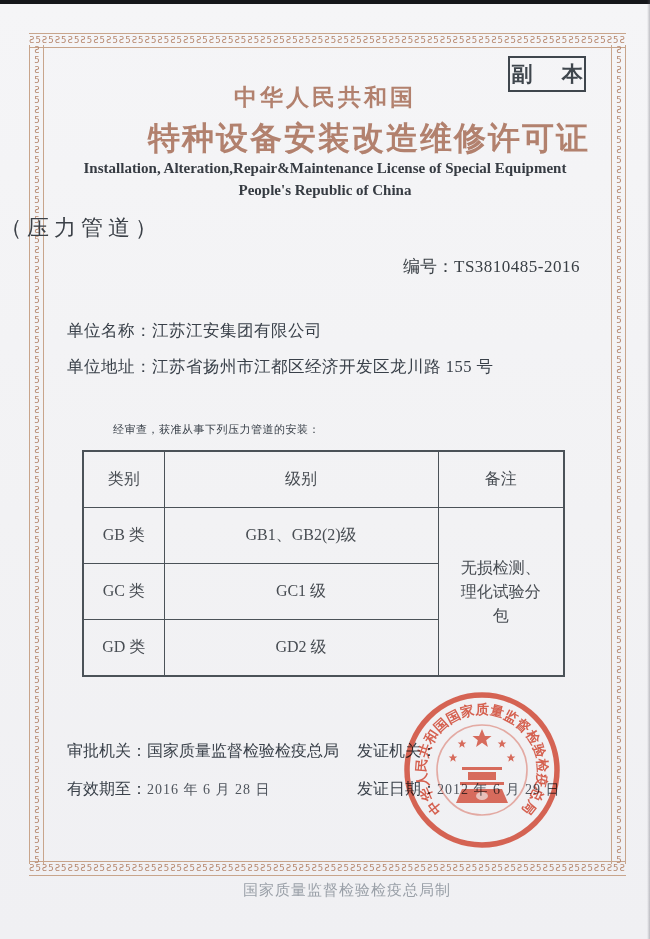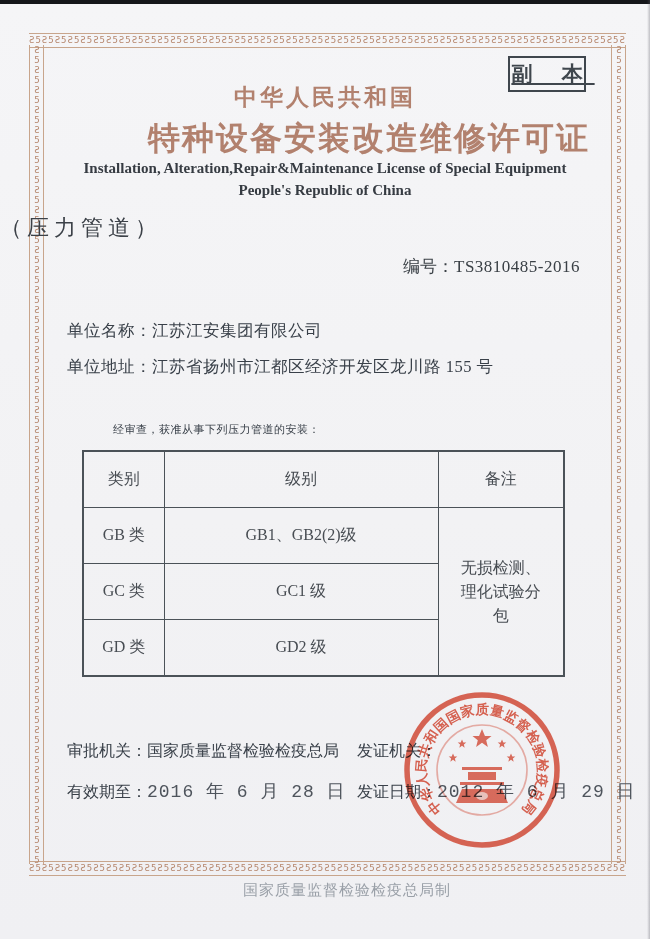--- a/index.html
+++ b/index.html
@@ -17,21 +17,21 @@
              border-top:1px solid #c8a58c;border-bottom:1px solid #c8a58c;}
   .meander-top{top:0;}
   .meander-bottom{bottom:0;}
   .meander-v{top:12px;height:819px;width:13px;writing-mode:vertical-rl;text-orientation:upright;
              line-height:12px;letter-spacing:0;border-left:1px solid #c8a58c;border-right:1px solid #c8a58c;}
   .meander-left{left:0;}
   .meander-right{right:0;}
 
   .copy-badge{position:absolute;left:508px;top:56px;width:74px;height:32px;border:2px solid #3f464d;
               display:flex;align-items:center;justify-content:center;}
-  .copy-badge span{font-size:21px;font-weight:bold;color:#3f464d;letter-spacing:12px;margin-right:-12px;text-decoration:underline;}
+  .copy-badge span{font-size:21px;font-weight:bold;color:#3f464d;letter-spacing:12px;margin-right:-12px;}
 
   .title-cn1{position:absolute;left:0;top:82px;width:650px;text-align:center;
              font-size:23px;font-weight:bold;color:#b2816e;letter-spacing:3px;}
   .title-cn2{position:absolute;left:0;top:117px;width:650px;text-align:center;
              font-size:32px;font-weight:bold;color:#b2816e;letter-spacing:2px;padding-left:44px;}
   .title-en1{position:absolute;left:0;top:160px;width:650px;text-align:center;
              font-size:15px;font-weight:bold;color:#363b42;}
   .title-en2{position:absolute;left:0;top:182px;width:650px;text-align:center;
              font-size:15px;font-weight:bold;color:#363b42;}
   .category-line{position:absolute;left:0;top:213px;width:650px;text-align:left;
@@ -47,21 +47,21 @@
   table.scope{position:absolute;left:82px;top:450px;border-collapse:collapse;table-layout:fixed;
               width:481px;font-size:16px;color:#474c52;}
   table.scope th,table.scope td{border:1px solid #4b5258;text-align:center;vertical-align:middle;
               font-weight:normal;padding:17px;}
   table.scope{border:2px solid #4b5258;}
   table.scope tr.hdr{height:42px;}
   table.scope tr.row{height:45px;}
   td.remark-cell{text-align:left;padding-left:14px;line-height:24px;}
 
   .bl-label{position:absolute;font-size:16px;color:#394049;}
-  .bl-value-sans{font-family:Liberation Mono, monospace;color:#4e545c;font-size:18px;letter-spacing:1px;}
+  .bl-value-sans{font-family:Liberation Serif, serif;color:#4e545c;font-size:14px;letter-spacing:1px;}
   .pos-approval{left:67px;top:741px;}
   .pos-valid{left:67px;top:779px;}
   .pos-issueorg{left:357px;top:741px;}
   .pos-issuedate{left:357px;top:779px;}
 
   .seal{position:absolute;left:367px;top:655px;width:230px;height:230px;
         mix-blend-mode:multiply;opacity:.92;}
 
   .footer-note{position:absolute;left:0;top:881px;width:650px;text-align:center;
         font-size:15px;color:#9aa0a8;letter-spacing:1px;padding-left:22px;}

